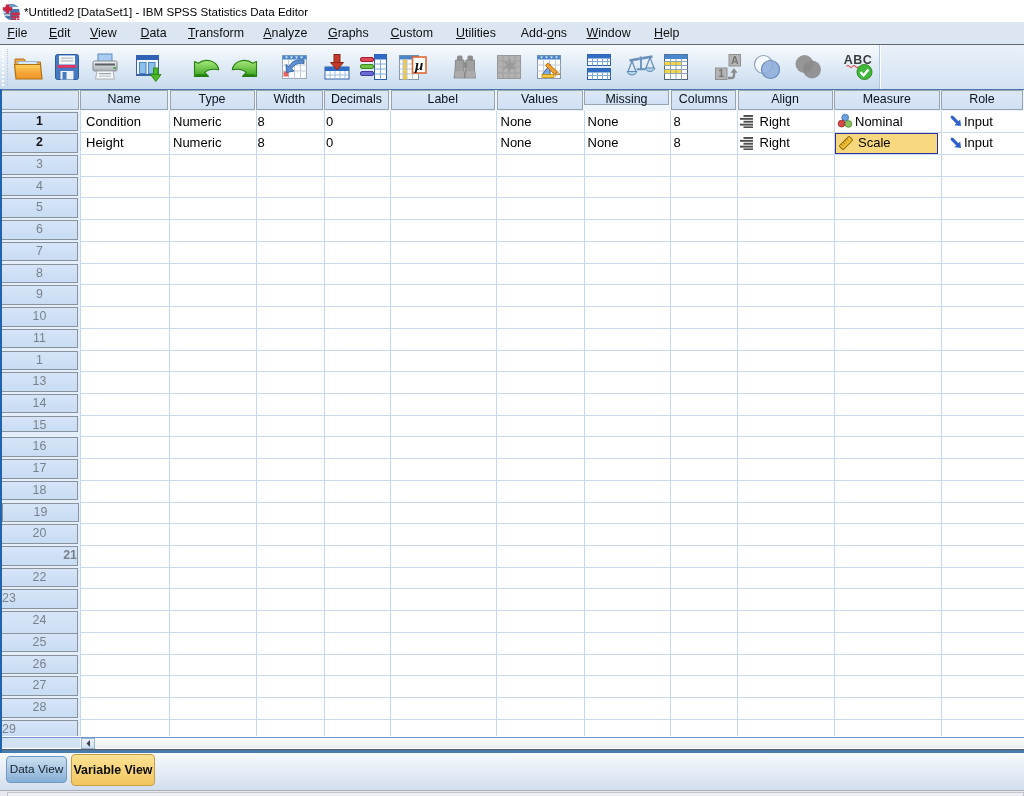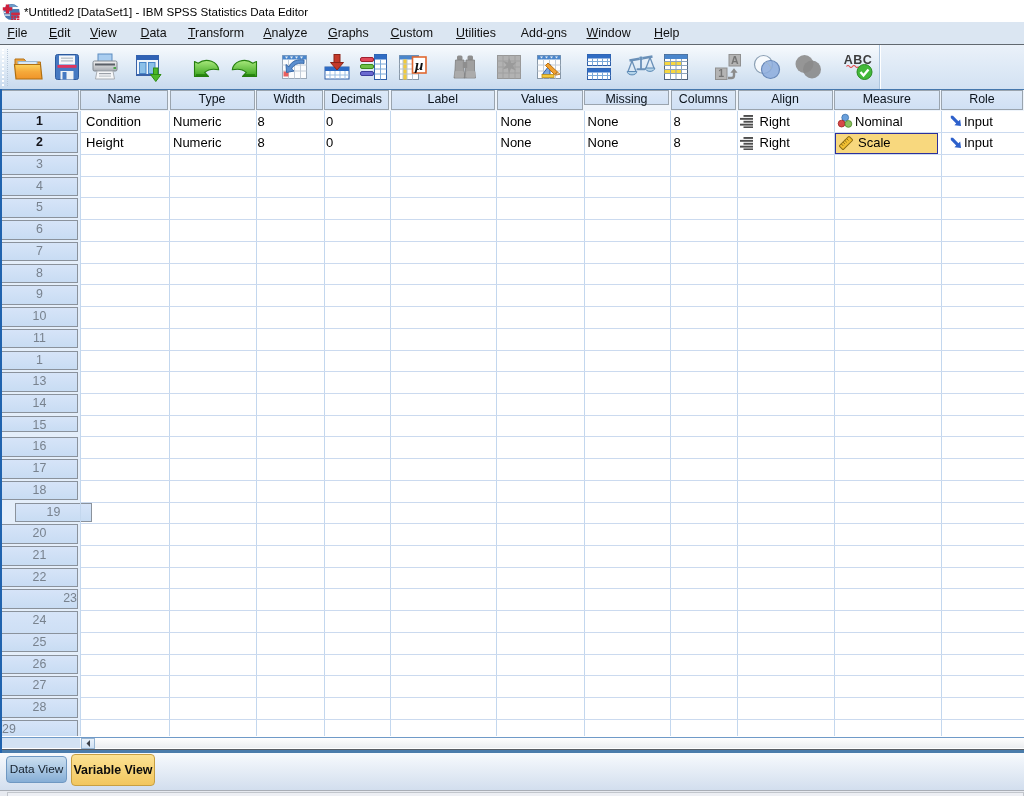--- a/index.html
+++ b/index.html
@@ -396,35 +396,35 @@
 text-align:center;line-height:17.72px;font-size:12.4px;font-weight:400;color:#78828e;">15</div>
 <div class="abs" style="left:1px;top:326.80px;width:77px;height:19.52px;
 background:linear-gradient(#d6e4f8,#c8dcf3);border:1px solid #8a929c;box-sizing:border-box;
 text-align:center;line-height:17.72px;font-size:12.4px;font-weight:400;color:#78828e;">16</div>
 <div class="abs" style="left:1px;top:348.52px;width:77px;height:19.52px;
 background:linear-gradient(#d6e4f8,#c8dcf3);border:1px solid #8a929c;box-sizing:border-box;
 text-align:center;line-height:17.72px;font-size:12.4px;font-weight:400;color:#78828e;">17</div>
 <div class="abs" style="left:1px;top:370.24px;width:77px;height:19.52px;
 background:linear-gradient(#d6e4f8,#c8dcf3);border:1px solid #8a929c;box-sizing:border-box;
 text-align:center;line-height:17.72px;font-size:12.4px;font-weight:400;color:#78828e;">18</div>
-<div class="abs" style="left:15px;top:391.96px;width:77px;height:19.52px;
+<div class="abs" style="left:2px;top:391.96px;width:77px;height:19.52px;
 background:linear-gradient(#d6e4f8,#c8dcf3);border:1px solid #8a929c;box-sizing:border-box;
 text-align:center;line-height:17.72px;font-size:12.4px;font-weight:400;color:#78828e;">19</div>
 <div class="abs" style="left:1px;top:413.68px;width:77px;height:19.52px;
 background:linear-gradient(#d6e4f8,#c8dcf3);border:1px solid #8a929c;box-sizing:border-box;
 text-align:center;line-height:17.72px;font-size:12.4px;font-weight:400;color:#78828e;">20</div>
 <div class="abs" style="left:1px;top:435.40px;width:77px;height:19.52px;
 background:linear-gradient(#d6e4f8,#c8dcf3);border:1px solid #8a929c;box-sizing:border-box;
-text-align:center;line-height:17.72px;font-size:12.4px;font-weight:400;color:#78828e;">21</div>
+text-align:right;line-height:17.72px;font-size:12.4px;font-weight:700;color:#78828e;">21</div>
 <div class="abs" style="left:1px;top:457.12px;width:77px;height:19.52px;
 background:linear-gradient(#d6e4f8,#c8dcf3);border:1px solid #8a929c;box-sizing:border-box;
 text-align:center;line-height:17.72px;font-size:12.4px;font-weight:400;color:#78828e;">22</div>
 <div class="abs" style="left:1px;top:478.84px;width:77px;height:19.52px;
 background:linear-gradient(#d6e4f8,#c8dcf3);border:1px solid #8a929c;box-sizing:border-box;
-text-align:right;line-height:17.72px;font-size:12.4px;font-weight:400;color:#78828e;">23</div>
+text-align:left;line-height:17.72px;font-size:12.4px;font-weight:400;color:#78828e;">23</div>
 <div class="abs" style="left:1px;top:500.56px;width:77px;height:36px;
 background:linear-gradient(#d6e4f8,#c8dcf3);border:1px solid #8a929c;box-sizing:border-box;
 text-align:center;line-height:17.72px;font-size:12.4px;font-weight:400;color:#78828e;">24</div>
 <div class="abs" style="left:1px;top:522.28px;width:77px;height:19.52px;
 background:linear-gradient(#d6e4f8,#c8dcf3);border:1px solid #8a929c;box-sizing:border-box;
 text-align:center;line-height:17.72px;font-size:12.4px;font-weight:400;color:#78828e;">25</div>
 <div class="abs" style="left:1px;top:544.00px;width:77px;height:19.52px;
 background:linear-gradient(#d6e4f8,#c8dcf3);border:1px solid #8a929c;box-sizing:border-box;
 text-align:center;line-height:17.72px;font-size:12.4px;font-weight:400;color:#78828e;">26</div>
 <div class="abs" style="left:1px;top:565.72px;width:77px;height:19.52px;

